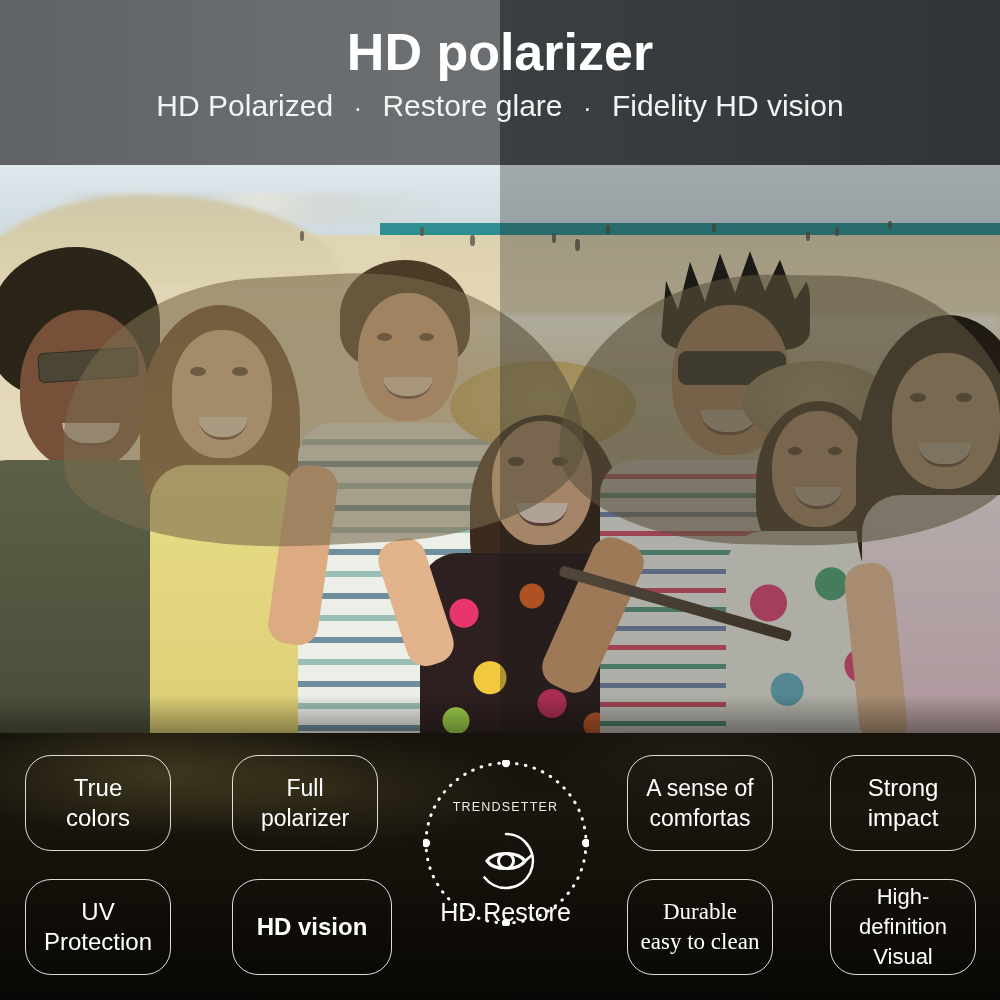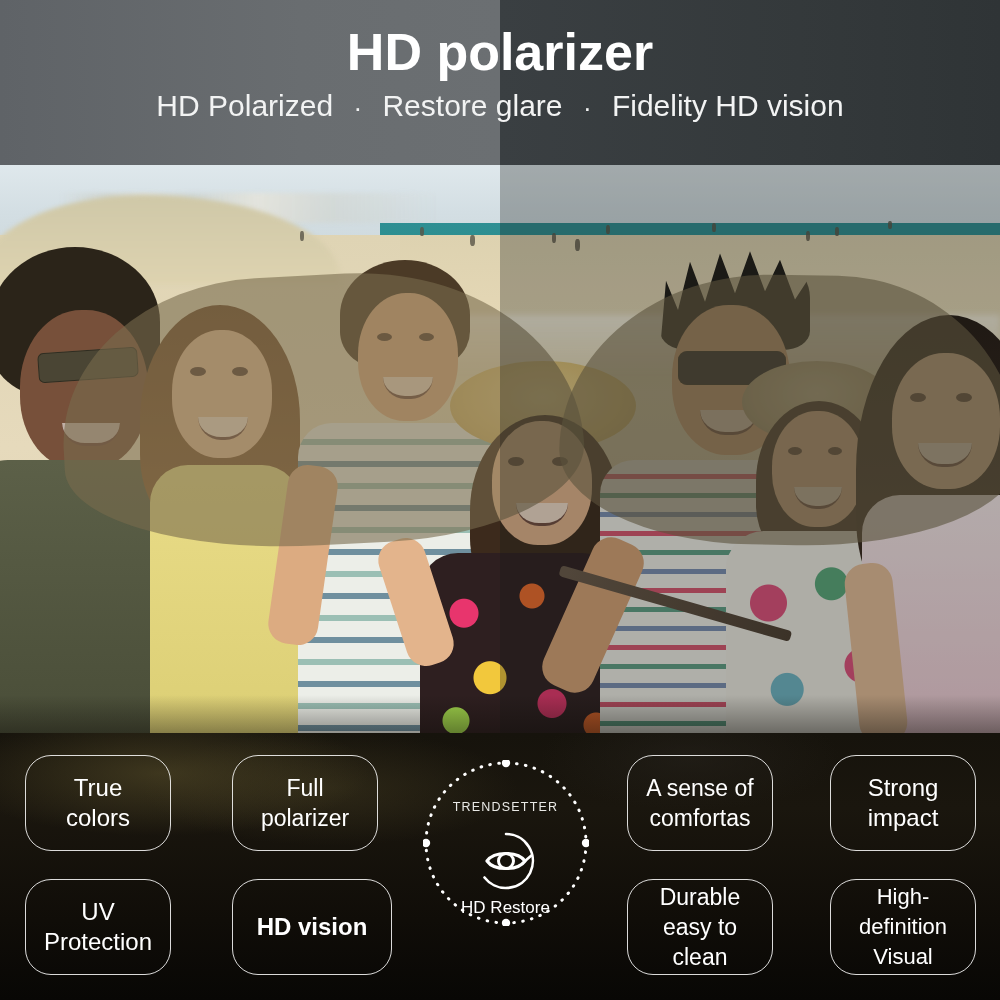--- a/index.html
+++ b/index.html
@@ -267,21 +267,21 @@
   .chip .chip-text { display: block; }
 
   
   #chip-true-colors   { left: 25px;  top: 22px;  width: 146px; height: 96px; }
   #chip-uv-protection { left: 25px;  top: 146px; width: 146px; height: 96px; }
   
   #chip-full-glare    { left: 232px; top: 22px;  width: 146px; height: 96px; }
   #chip-hd-vision     { left: 232px; top: 146px; width: 160px; height: 96px; font-weight: bold; }
   
   #chip-comfort       { left: 627px; top: 22px;  width: 146px; height: 96px; }
-  #chip-durable       { left: 627px; top: 146px; width: 146px; height: 96px; }
+  #chip-durable       { left: 627px; top: 146px; width: 146px; height: 96px; font-family: Liberation Serif, serif; }
   
   #chip-strong-impact { left: 830px; top: 22px;  width: 146px; height: 96px; text-align: right; }
   #chip-hd-visual     { left: 830px; top: 146px; width: 146px; height: 96px; }
 
   #chip-full-glare .chip-text,
   #chip-comfort .chip-text,
   #chip-durable .chip-text,
   #chip-hd-visual .chip-text { font-size: 23px; }
   #chip-hd-visual .chip-text { font-size: 22px; }
 
@@ -314,21 +314,21 @@
     top: 72px;
     transform: translateX(-50%);
     width: 62px; height: 62px;
   }
   .badge-eye svg { display: block; }
   .badge-caption {
     position: absolute;
     left: 0; top: 140px;
     width: 175px;
     text-align: center;
-    font-size: 17px;
+    font-size: 25px;
     color: #ffffff;
   }
 </style>
 </head>
 <body>
 
 <div id="poster">
 
   <div class="header">
     <div class="header-bg-left"></div>

